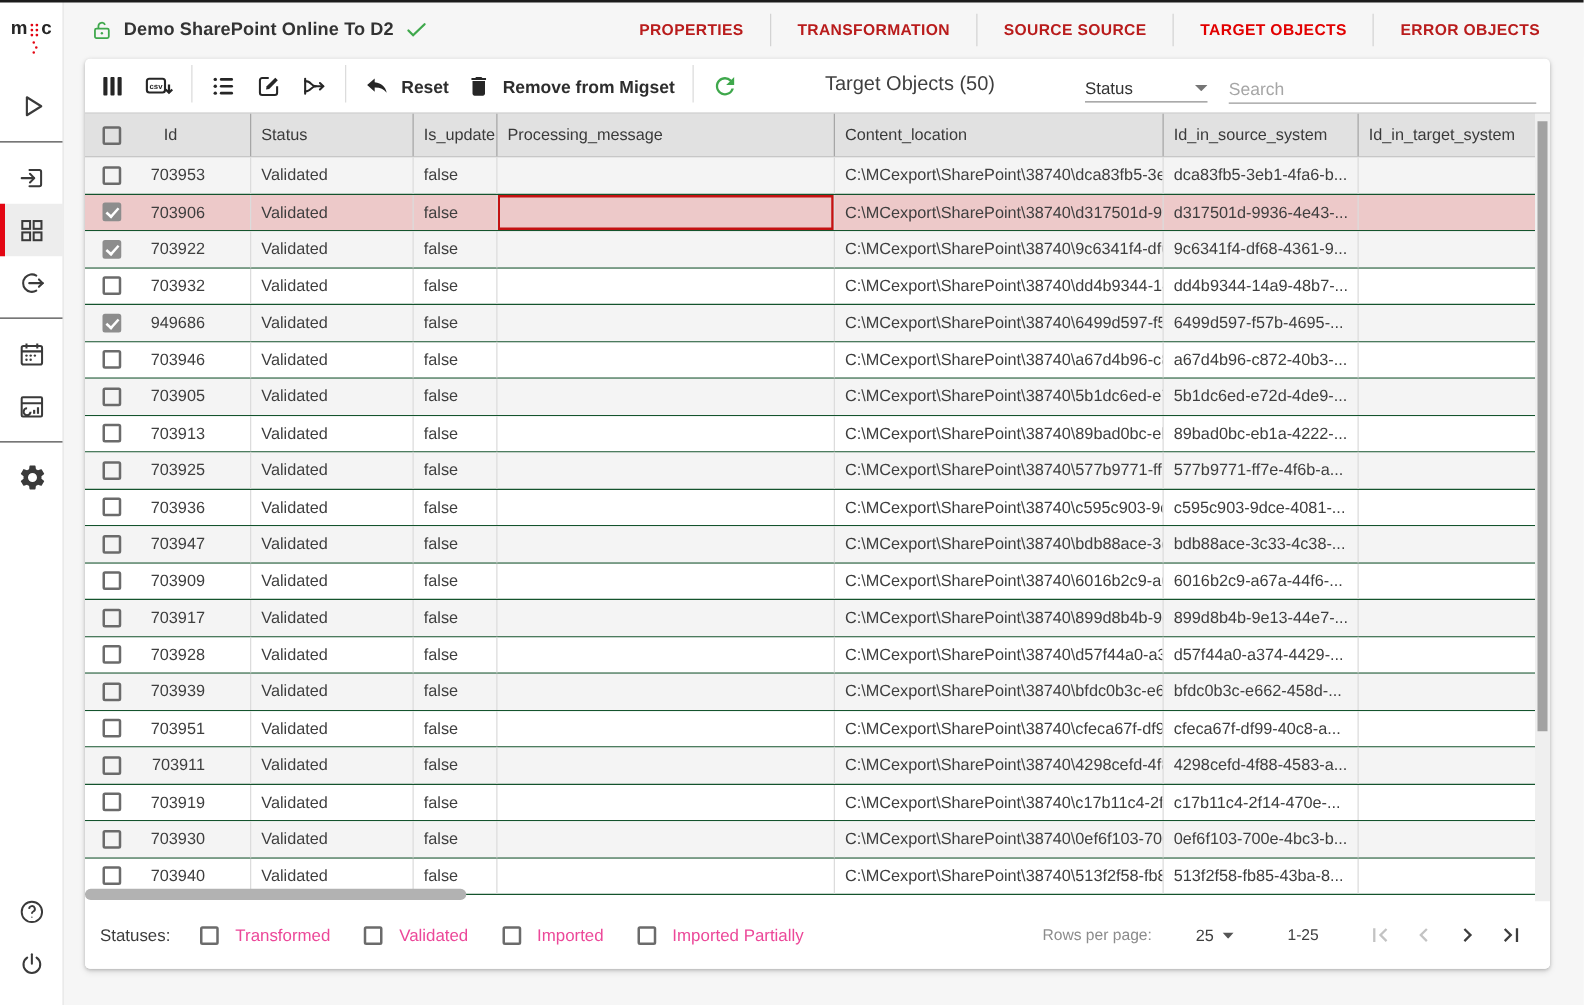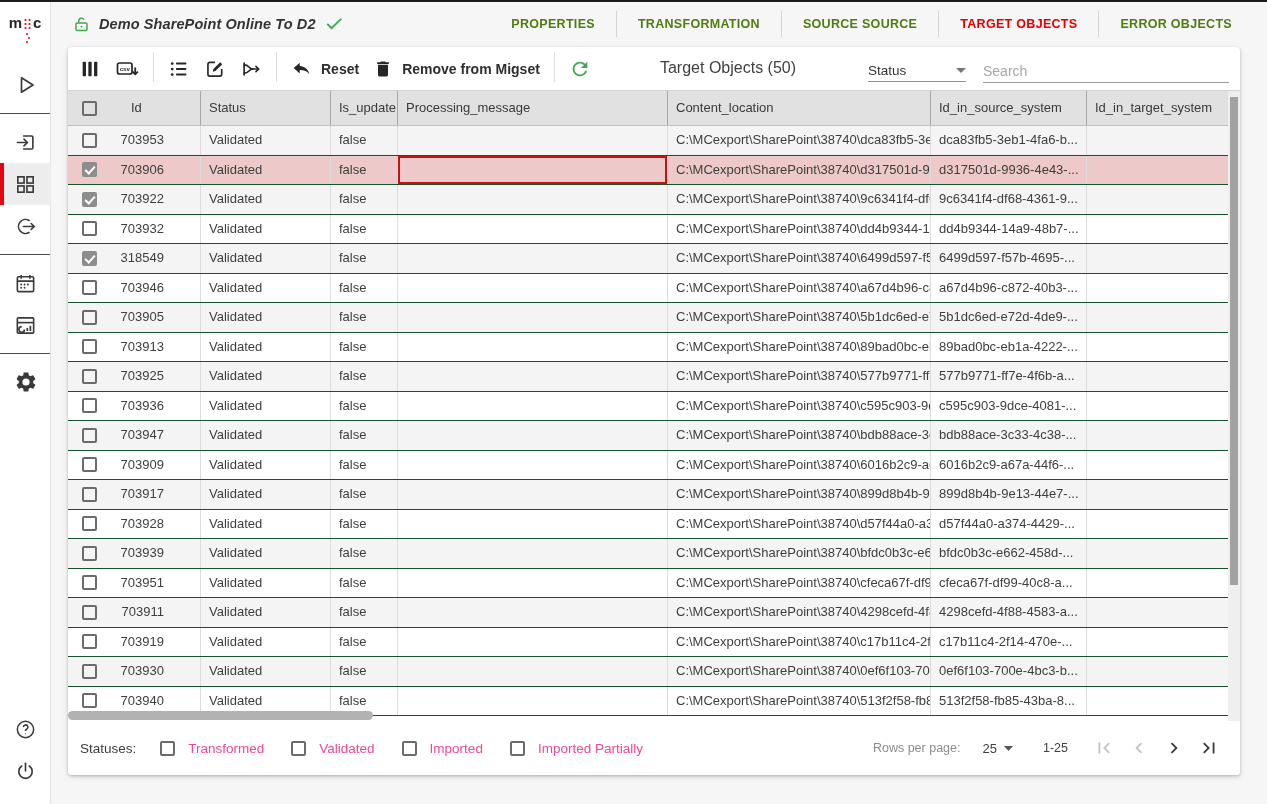--- a/index.html
+++ b/index.html
@@ -24,24 +24,24 @@
   .side-item.active { background:#ededed; }
   .side-item.active::before { content:''; position:absolute; left:0; top:0; bottom:0; width:4px; background:#e30613; }
   .side-div { height:1px; background:#4a4a4a; margin:7px 0; }
   .side-bottom { position:absolute; bottom:12px; left:0; width:51px; }
   .icn { display:flex; align-items:center; justify-content:center; }
   .icn svg { display:block; }
 
   
   .topbar { position:absolute; left:52px; top:2px; width:1215px; height:44px;
     display:flex; align-items:center; background:#f6f6f6; }
-  .migset { display:flex; align-items:center; gap:8px; margin-left:20px;font-style:italic; }
+  .migset { display:flex; align-items:center; gap:8px; margin-left:20px; }
   .migset-name { font-size:14.5px; font-weight:700; color:#333; letter-spacing:.1px; }
   .tabs { margin-left:auto; margin-right:14px; display:flex; align-items:center; height:100%; }
-  .tab { padding:0 21px; font-size:12.5px; font-weight:700; letter-spacing:.3px; color:#4d7c0f;
+  .tab { padding:0 21px; font-size:12.5px; font-weight:700; letter-spacing:.3px; color:#b91c1c;
     cursor:pointer; white-space:nowrap; }
   .tab.active { color:#e20000; }
   .tab-sep { width:1px; height:26px; background:#d3d3d3; }
 
   
   .card { position:absolute; left:68px; top:47px; width:1172px; height:728px; background:#fff;
     border-radius:4px; box-shadow:0 1px 3px rgba(0,0,0,.22), 0 2px 6px rgba(0,0,0,.10); }
 
   
   .toolbar { position:relative; height:43px; display:flex; align-items:center; padding-left:4px; }
@@ -88,21 +88,21 @@
   .vthumb { position:absolute; left:2px; top:6px; width:8px; height:488px; background:#a2a2a2; cursor:grab; }
   .hscroll { position:absolute; left:0; top:664px; width:305px; height:9px; border-radius:5px;
     background:#b2b2b2; cursor:grab; z-index:5; }
 
   
   .tfoot { position:absolute; left:0; right:0; bottom:0; height:54px; display:flex; align-items:center;
     padding:0 16px 0 12px; background:#fff; border-radius:0 0 4px 4px; }
   .statuses-label { font-size:13.5px; color:#3c3c3c; margin-right:24px; }
   .st-opt { display:flex; align-items:center; gap:13px; margin-right:27px; cursor:pointer; }
   .st-lbl { font-size:13.5px; color:#ec4899; }
-  .tfoot-right { display:flex; align-items:center; margin-left:auto; }
+  .tfoot-right { display:flex; align-items:center; margin-left:auto;gap:13px; }
   .rpp-label { font-size:12.5px; color:#8c8c8c; margin-right:22px; }
   .rpp { display:flex; align-items:center; gap:7px; font-size:13px; color:#3f3f3f; margin-right:30px; cursor:pointer; }
   .range { font-size:12.5px; color:#3f3f3f; margin-right:16px; }
   .pg-btn { width:30px; height:30px; margin-left:5px; display:flex; align-items:center; justify-content:center;
     color:#3d3d3d; }
   .pg-btn.dis { color:#c3c3c3; cursor:default; }
 </style>
 </head>
 <body>
 
@@ -409,21 +409,21 @@
         <div class="td c-upd">false</div>
         <div class="td c-msg"></div>
         <div class="td c-loc">C:\MCexport\SharePoint\38740\dd4b9344-14...</div>
         <div class="td c-src">dd4b9344-14a9-48b7-...</div>
         <div class="td c-tgt"></div>
       </div>
       <div class="row gridrow odd">
         <div class="td td-cb">
           <span class="cbx on"></span>
         </div>
-        <div class="td c-id">318549</div>
+        <div class="td c-id">949686</div>
         <div class="td c-status">Validated</div>
         <div class="td c-upd">false</div>
         <div class="td c-msg"></div>
         <div class="td c-loc">C:\MCexport\SharePoint\38740\6499d597-f5...</div>
         <div class="td c-src">6499d597-f57b-4695-...</div>
         <div class="td c-tgt"></div>
       </div>
       <div class="row gridrow even">
         <div class="td td-cb">
           <span class="cbx"></span>

